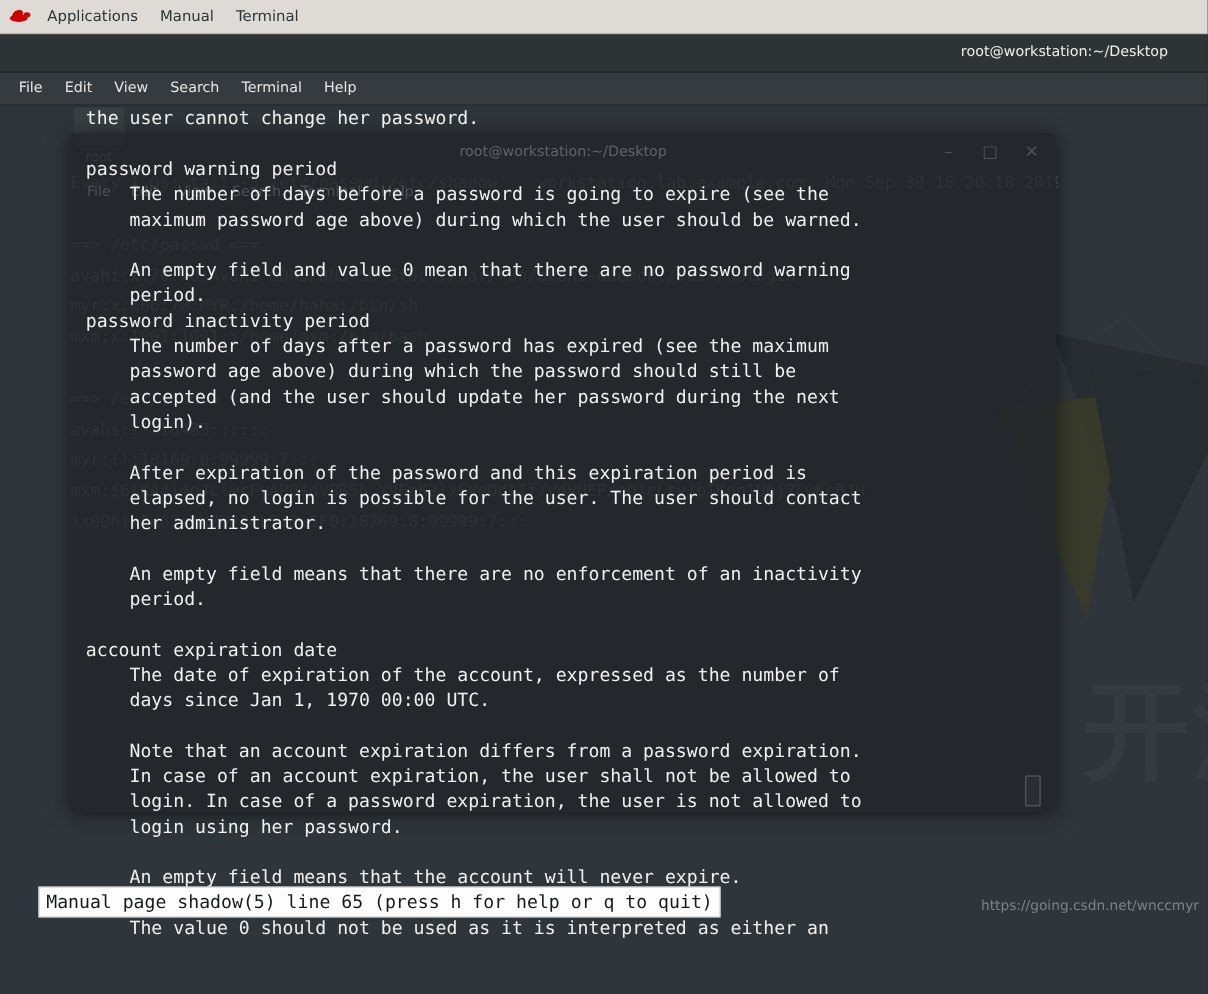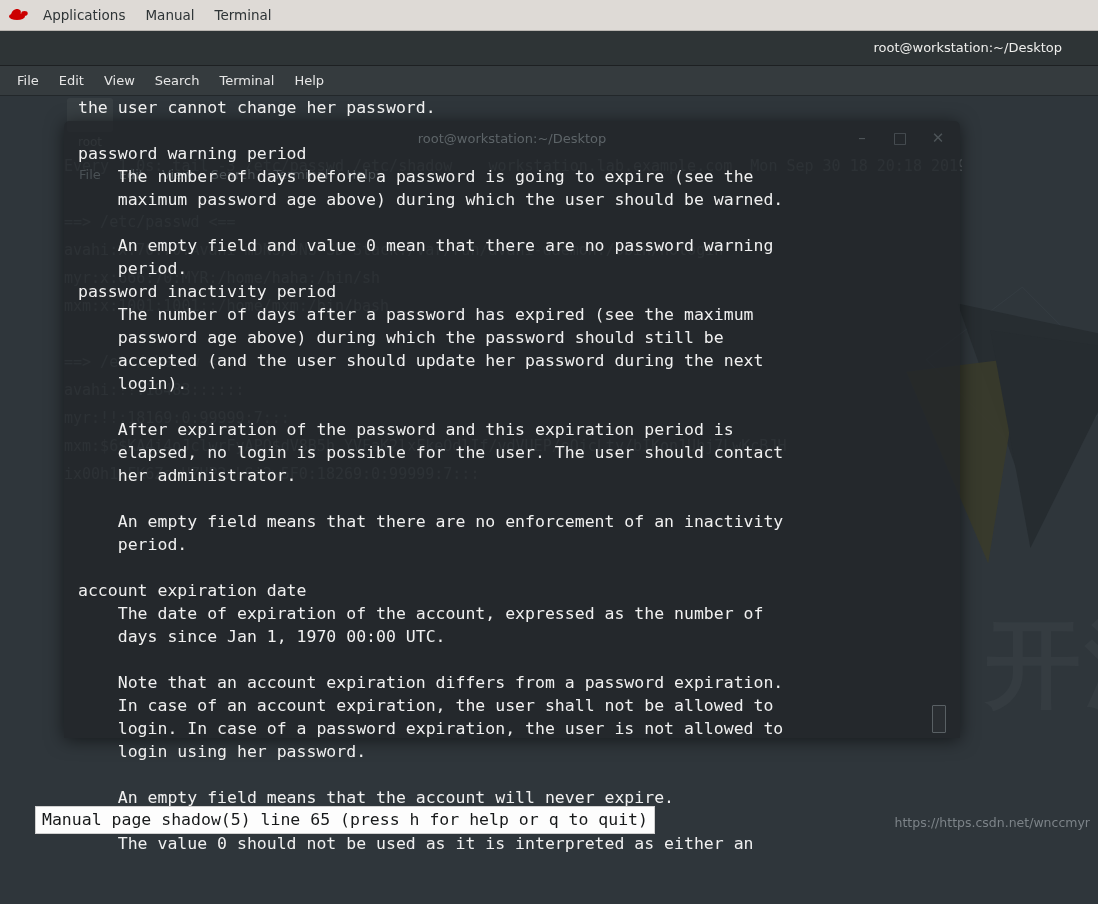--- a/index.html
+++ b/index.html
@@ -240,15 +240,15 @@
       <span>Help</span>
     </div>
     <div class="ov-scrollbar"></div>
   </div>
 
   <div class="man-term">
     <div class="man-text"><div class="man-line">the user cannot change her password.</div><div class="man-line"></div><div class="man-line b">password warning period</div><div class="man-line">    The number of days before a password is going to expire (see the</div><div class="man-line">    maximum password age above) during which the user should be warned.</div><div class="man-line"></div><div class="man-line">    An empty field and value 0 mean that there are no password warning</div><div class="man-line">    period.</div><div class="man-line b">password inactivity period</div><div class="man-line">    The number of days after a password has expired (see the maximum</div><div class="man-line">    password age above) during which the password should still be</div><div class="man-line">    accepted (and the user should update her password during the next</div><div class="man-line">    login).</div><div class="man-line"></div><div class="man-line">    After expiration of the password and this expiration period is</div><div class="man-line">    elapsed, no login is possible for the user. The user should contact</div><div class="man-line">    her administrator.</div><div class="man-line"></div><div class="man-line">    An empty field means that there are no enforcement of an inactivity</div><div class="man-line">    period.</div><div class="man-line"></div><div class="man-line b">account expiration date</div><div class="man-line">    The date of expiration of the account, expressed as the number of</div><div class="man-line">    days since Jan 1, 1970 00:00 UTC.</div><div class="man-line"></div><div class="man-line">    Note that an account expiration differs from a password expiration.</div><div class="man-line">    In case of an account expiration, the user shall not be allowed to</div><div class="man-line">    login. In case of a password expiration, the user is not allowed to</div><div class="man-line">    login using her password.</div><div class="man-line"></div><div class="man-line">    An empty field means that the account will never expire.</div><div class="man-line"></div><div class="man-line">    The value 0 should not be used as it is interpreted as either an</div></div>
   </div>
 
   <div class="status-bar">Manual page shadow(5) line 65 (press h for help or q to quit)</div>
-  <div class="watermark">https://https.csdn.net/wnccmyr</div>
+  <div class="watermark">https://going.csdn.net/wnccmyr</div>
 
 </div>
 
 </body></html>

